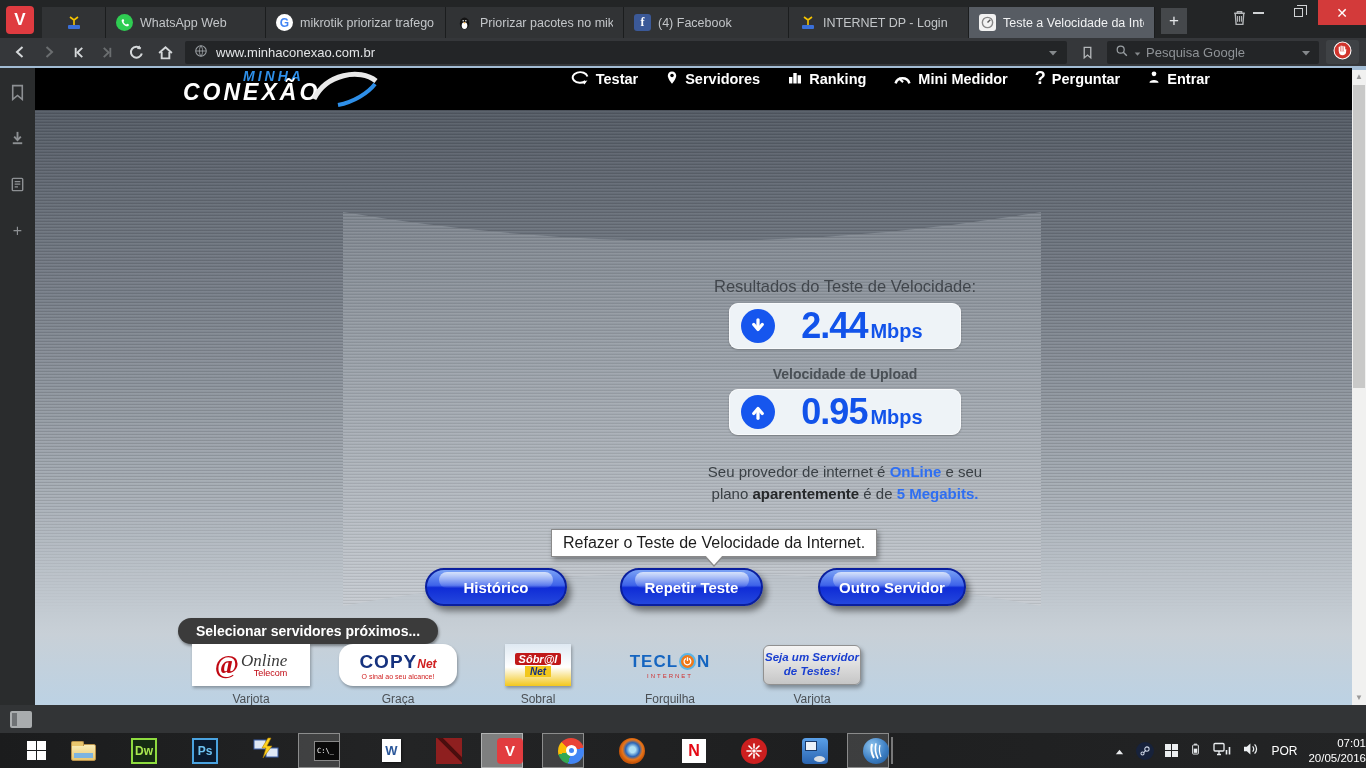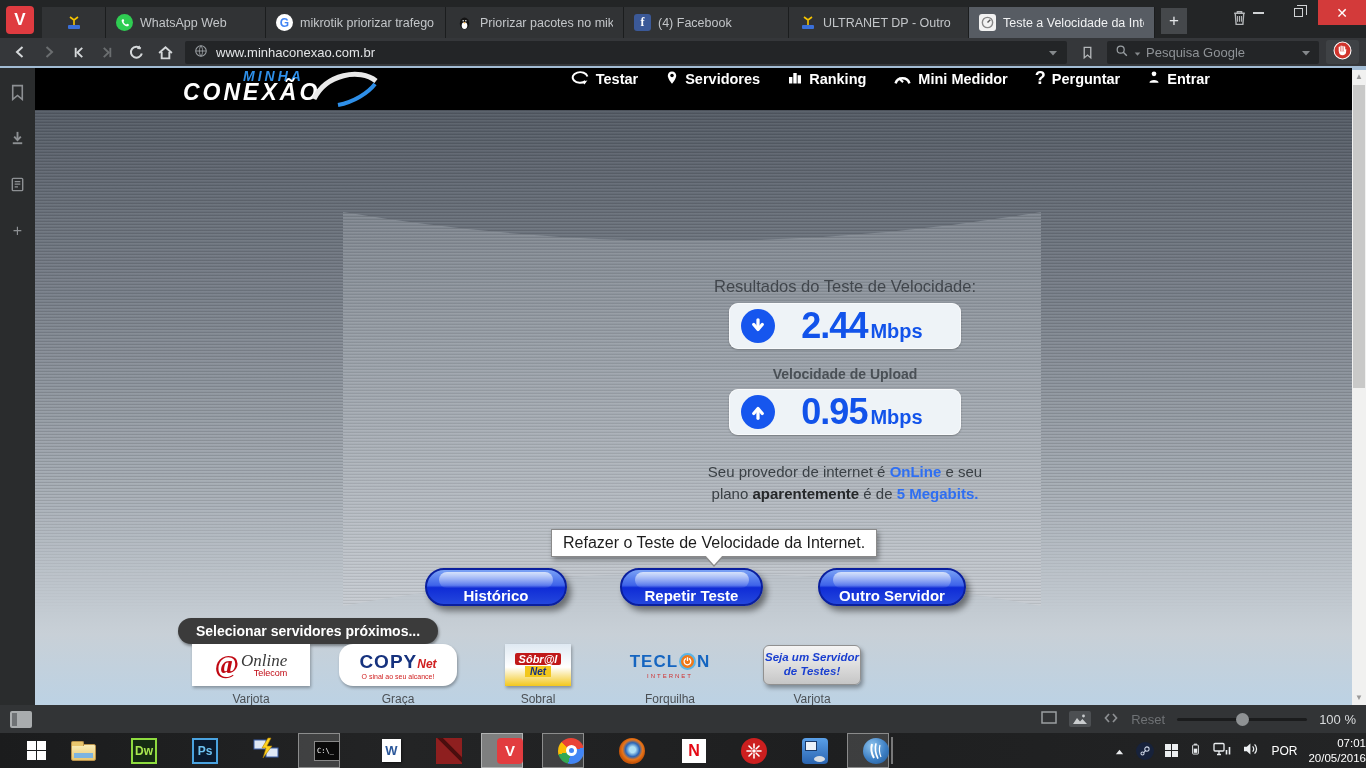--- a/index.html
+++ b/index.html
@@ -62,21 +62,21 @@
 .speedval{flex:1;display:flex;align-items:baseline;justify-content:center;color:#1253ea;font-weight:bold;}
 .sv{font-size:36px;letter-spacing:-1px;}
 .su{font-size:20px;margin-left:3px;}
 .provider{margin-top:26px;font-size:15px;color:#3a4045;line-height:1.45;}
 .blu{color:#2f6ff2;font-weight:bold;}
 .bld{color:#26282a;font-weight:bold;}
 
 .tooltip{position:absolute;left:516px;top:419px;height:28px;padding:0 11px;background:#fff;border:1px solid #8a8a8a;box-shadow:2px 3px 5px rgba(0,0,0,.35);display:flex;align-items:center;font-family:"Liberation Serif",serif;font-size:16px;color:#1c1c1c;z-index:6;white-space:nowrap;}
 .tooltip:after{content:"";position:absolute;left:50%;bottom:-9px;margin-left:-9px;border:9px solid transparent;border-bottom:none;border-top:10px solid #fff;}
 .tooltip:before{content:"";position:absolute;left:50%;bottom:-11px;margin-left:-10px;border:10px solid transparent;border-bottom:none;border-top:11px solid #8a8a8a;}
-.actbtn{position:absolute;top:458px;height:38px;border-radius:19px;border:2px solid #0a1f9e;color:#fff;font-weight:bold;font-size:15px;display:flex;align-items:flex-end;justify-content:center;background:linear-gradient(180deg,#7aa2f5 0%,#3e63ea 45%,#0f2cd6 52%,#2447dd 100%);box-shadow:4px 5px 6px rgba(0,0,0,.45);overflow:hidden;z-index:3;cursor:pointer;}
+.actbtn{position:absolute;top:458px;height:38px;border-radius:19px;border:2px solid #0a1f9e;color:#fff;font-weight:bold;font-size:15px;display:flex;align-items:center;justify-content:center;background:linear-gradient(180deg,#7aa2f5 0%,#3e63ea 45%,#0f2cd6 52%,#2447dd 100%);box-shadow:4px 5px 6px rgba(0,0,0,.45);overflow:hidden;z-index:3;cursor:pointer;}
 .actbtn:before{content:"";position:absolute;left:9%;right:9%;top:2px;height:46%;border-radius:12px;background:linear-gradient(rgba(255,255,255,.7),rgba(255,255,255,.05));}
 .actbtn span{position:relative;}
 .srvpill{position:absolute;left:143px;top:508px;height:26px;padding:0 18px;background:#3b3b3b;border-radius:13px;color:#fff;font-weight:bold;font-size:14px;display:flex;align-items:center;box-shadow:1px 2px 3px rgba(0,0,0,.4);z-index:2;}
 .srvslot{position:absolute;top:533px;width:130px;text-align:center;z-index:2;}
 .srvlogo{height:44px;display:flex;align-items:center;justify-content:center;}
 .srvcity{margin-top:5px;font-size:12px;color:#4a4f54;}
 .card{background:#fff;box-shadow:1px 2px 3px rgba(0,0,0,.3);display:flex;align-items:center;justify-content:center;}
 .card-online{width:118px;height:42px;gap:2px;}
 .ol-at{color:#c00812;font-size:26px;font-weight:bold;font-family:"Liberation Serif",serif;}
 .ol-name{font-family:"Liberation Serif",serif;font-style:italic;font-size:17px;color:#3a3a3a;line-height:1;}
@@ -196,21 +196,21 @@
       <span class="tlabel">(4) Facebook</span>
     </div>
 
     <div class="tab" style="width:180px">
       <span class="fav">
         <svg width="16" height="16" viewBox="0 0 16 16">
             <rect x="2" y="10" width="12" height="4" rx="1" fill="#3a6fd8"></rect>
             <path d="M8 10 V5 M8 5 L4 2 M8 5 L12 2" stroke="#f5c400" stroke-width="1.6" fill="none"></path>
           </svg>
       </span>
-      <span class="tlabel">ULTRANET DP - Outro</span>
+      <span class="tlabel">INTERNET DP - Login</span>
     </div>
 
     <div class="tab active" style="width:186px">
       <span class="fav sp">
         <svg width="15" height="15" viewBox="0 0 16 16">
             <circle cx="8" cy="8" r="5.5" fill="none" stroke="#888" stroke-width="1.5"></circle>
             <path d="M8 8 L11 5" stroke="#555" stroke-width="1.5"></path>
           </svg>
       </span>
       <span class="tlabel">Teste a Velocidade da Inter</span>
@@ -527,43 +527,20 @@
 
     <div class="scrollbar">
       <span class="sb-arr">▲</span>
       <div class="sb-thumb"></div>
       <span class="sb-arr" style="margin-top:auto">▼</span>
     </div>
   </div>
 
   <div class="statusbar">
     <div class="paneltoggle"></div>
-    <div class="sb-right">
-      <span>
-        <svg width="16" height="13" viewBox="0 0 16 13">
-            <rect x="1" y="1" width="14" height="11" stroke="#9b9ea1" stroke-width="1.5" fill="none"></rect>
-          </svg>
-      </span>
-      <span style="background:#4c4f52;border-radius:2px;padding:2px 3px;display:flex;">
-        <svg width="16" height="12" viewBox="0 0 16 12">
-            <path d="M1 11 L5 5 L8 8.4 L10.4 6 L15 11 Z" fill="#c9ccce"></path>
-            <circle cx="11.5" cy="3" r="1.4" fill="#c9ccce"></circle>
-          </svg>
-      </span>
-      <span>
-        <svg width="16" height="12" viewBox="0 0 16 12">
-            <path d="M6 2 L2.5 6 L6 10 M10 2 L13.5 6 L10 10" stroke="#8c8f92" stroke-width="1.7" fill="none"></path>
-          </svg>
-      </span>
-      <span class="resetlbl">Reset</span>
-      <span class="slider">
-          <span class="knob"></span>
-        </span>
-      <span class="zoomlbl">100 %</span>
-    </div>
   </div>
 
   <div class="taskbar">
     <div class="tbtn first">
       <span class="winlogo">
           <i></i>
           <i></i>
           <i></i>
           <i></i>
         </span>

